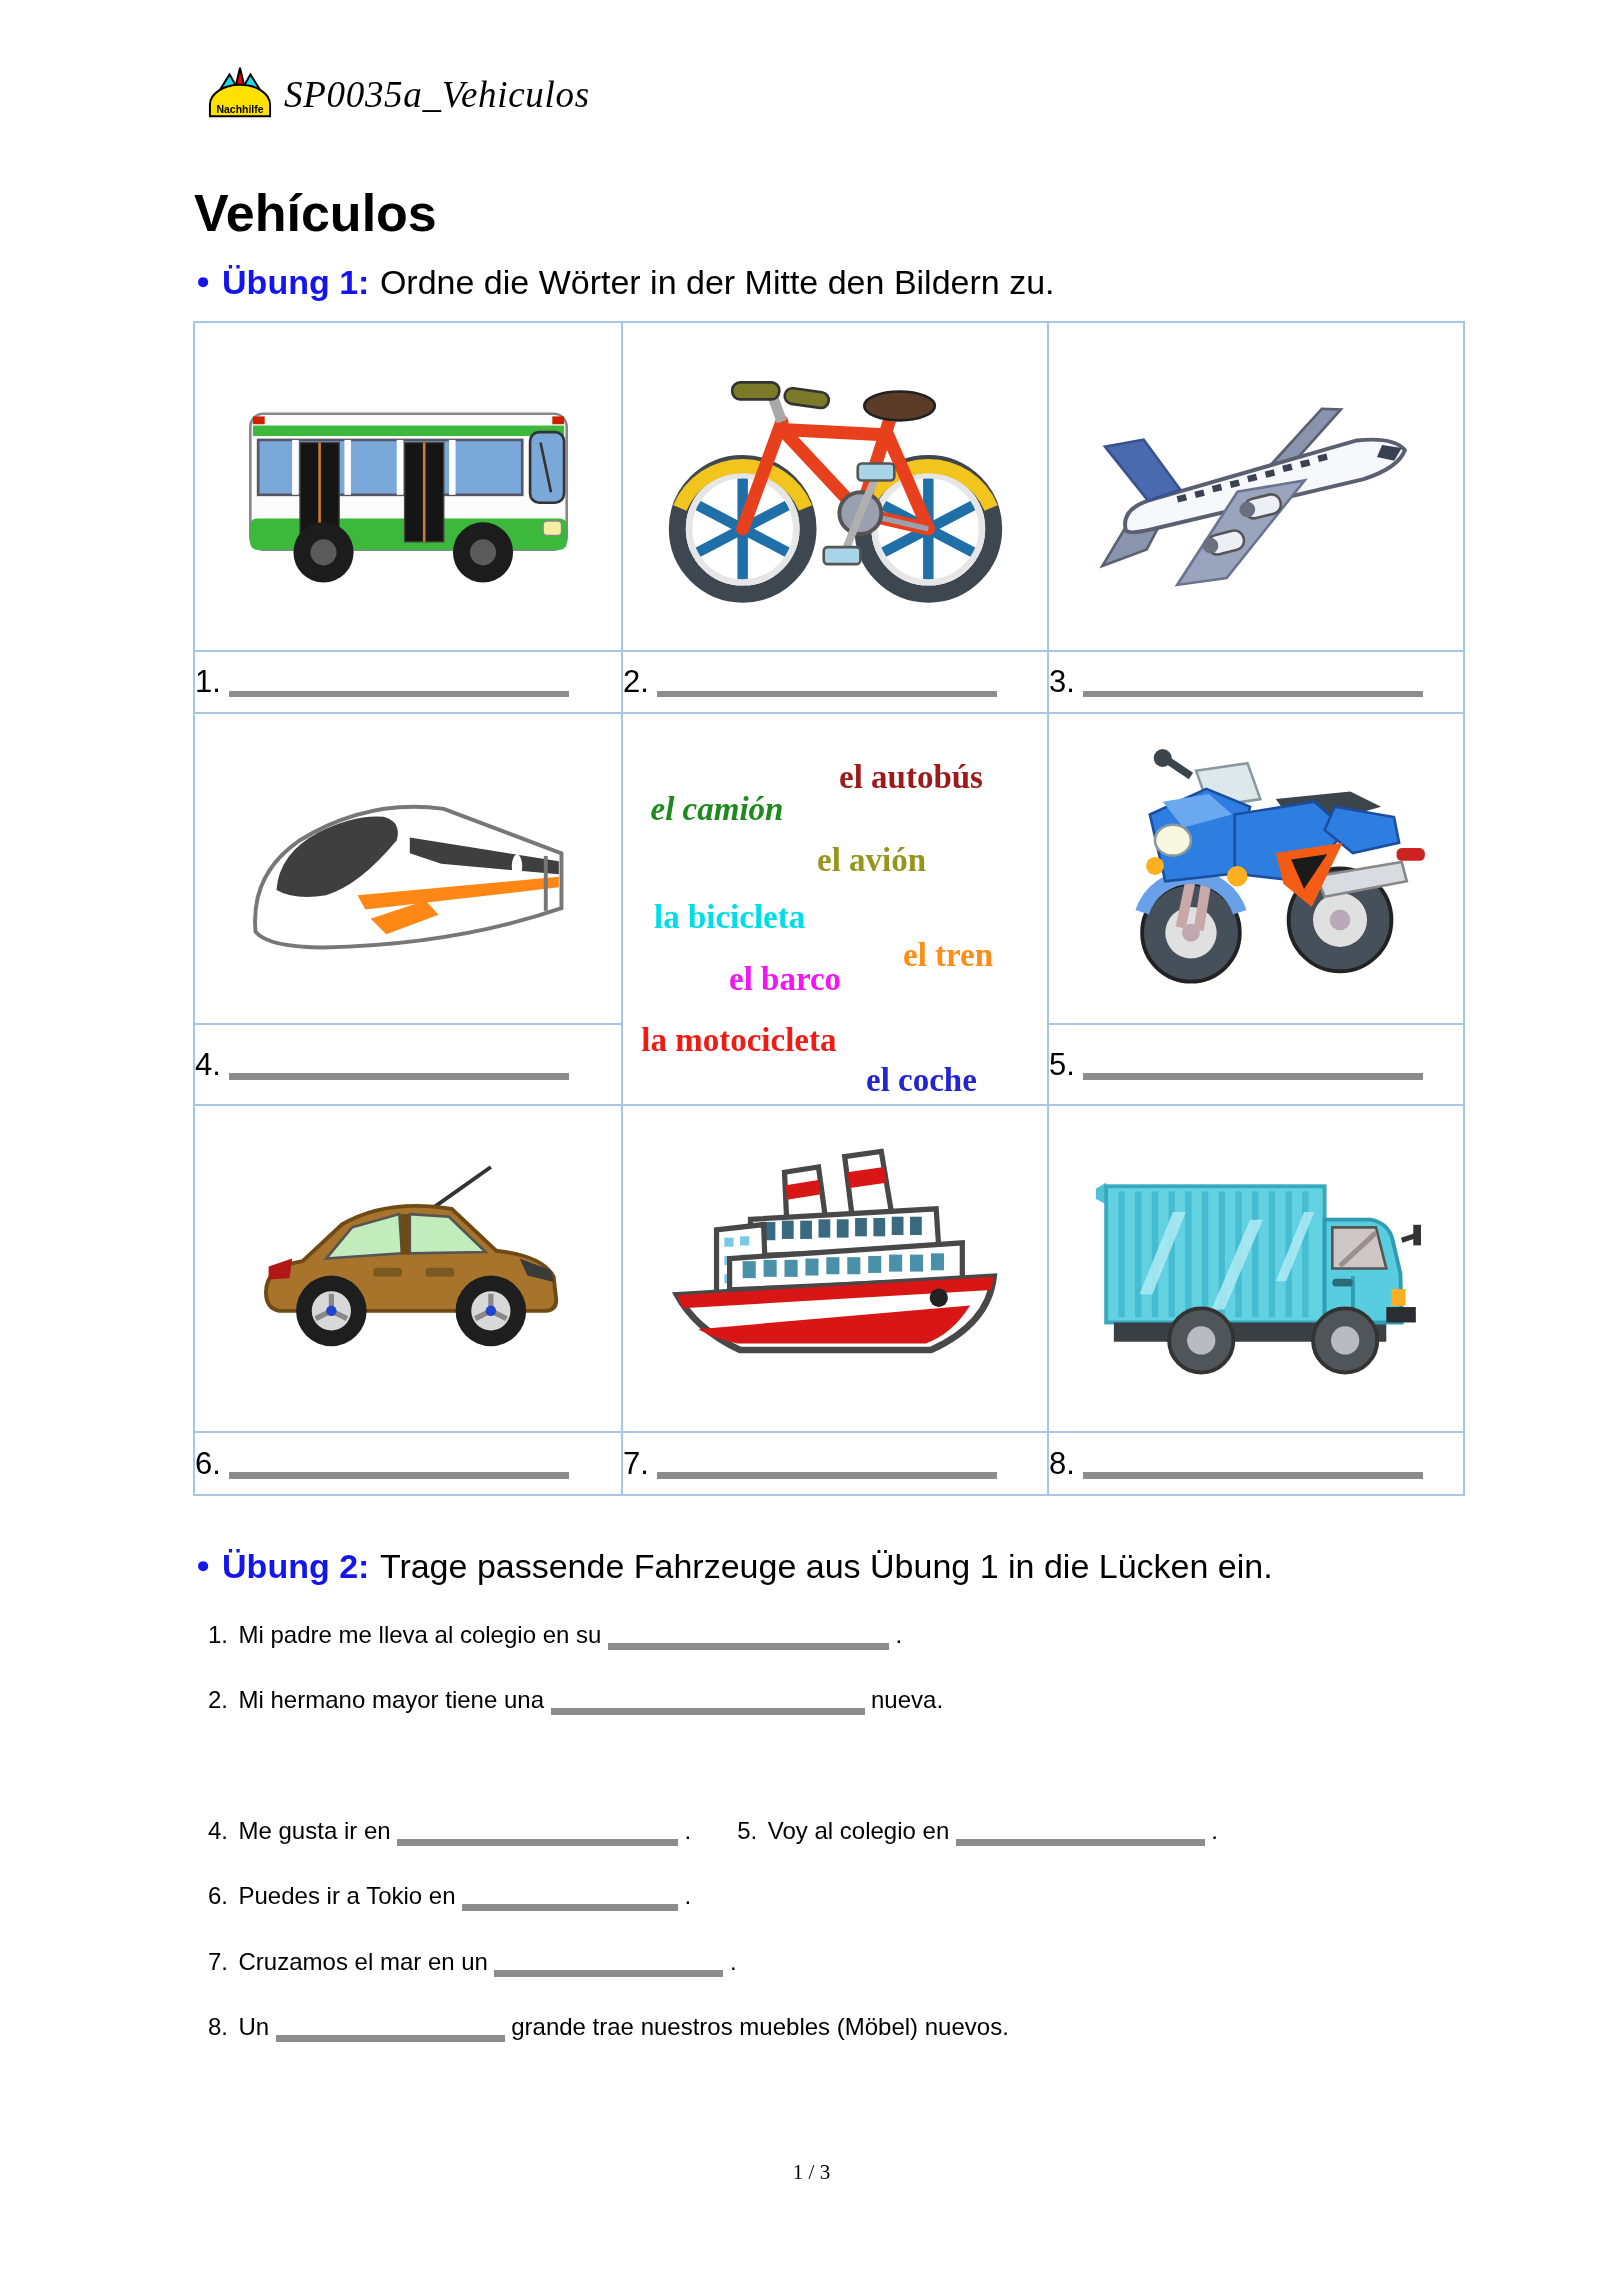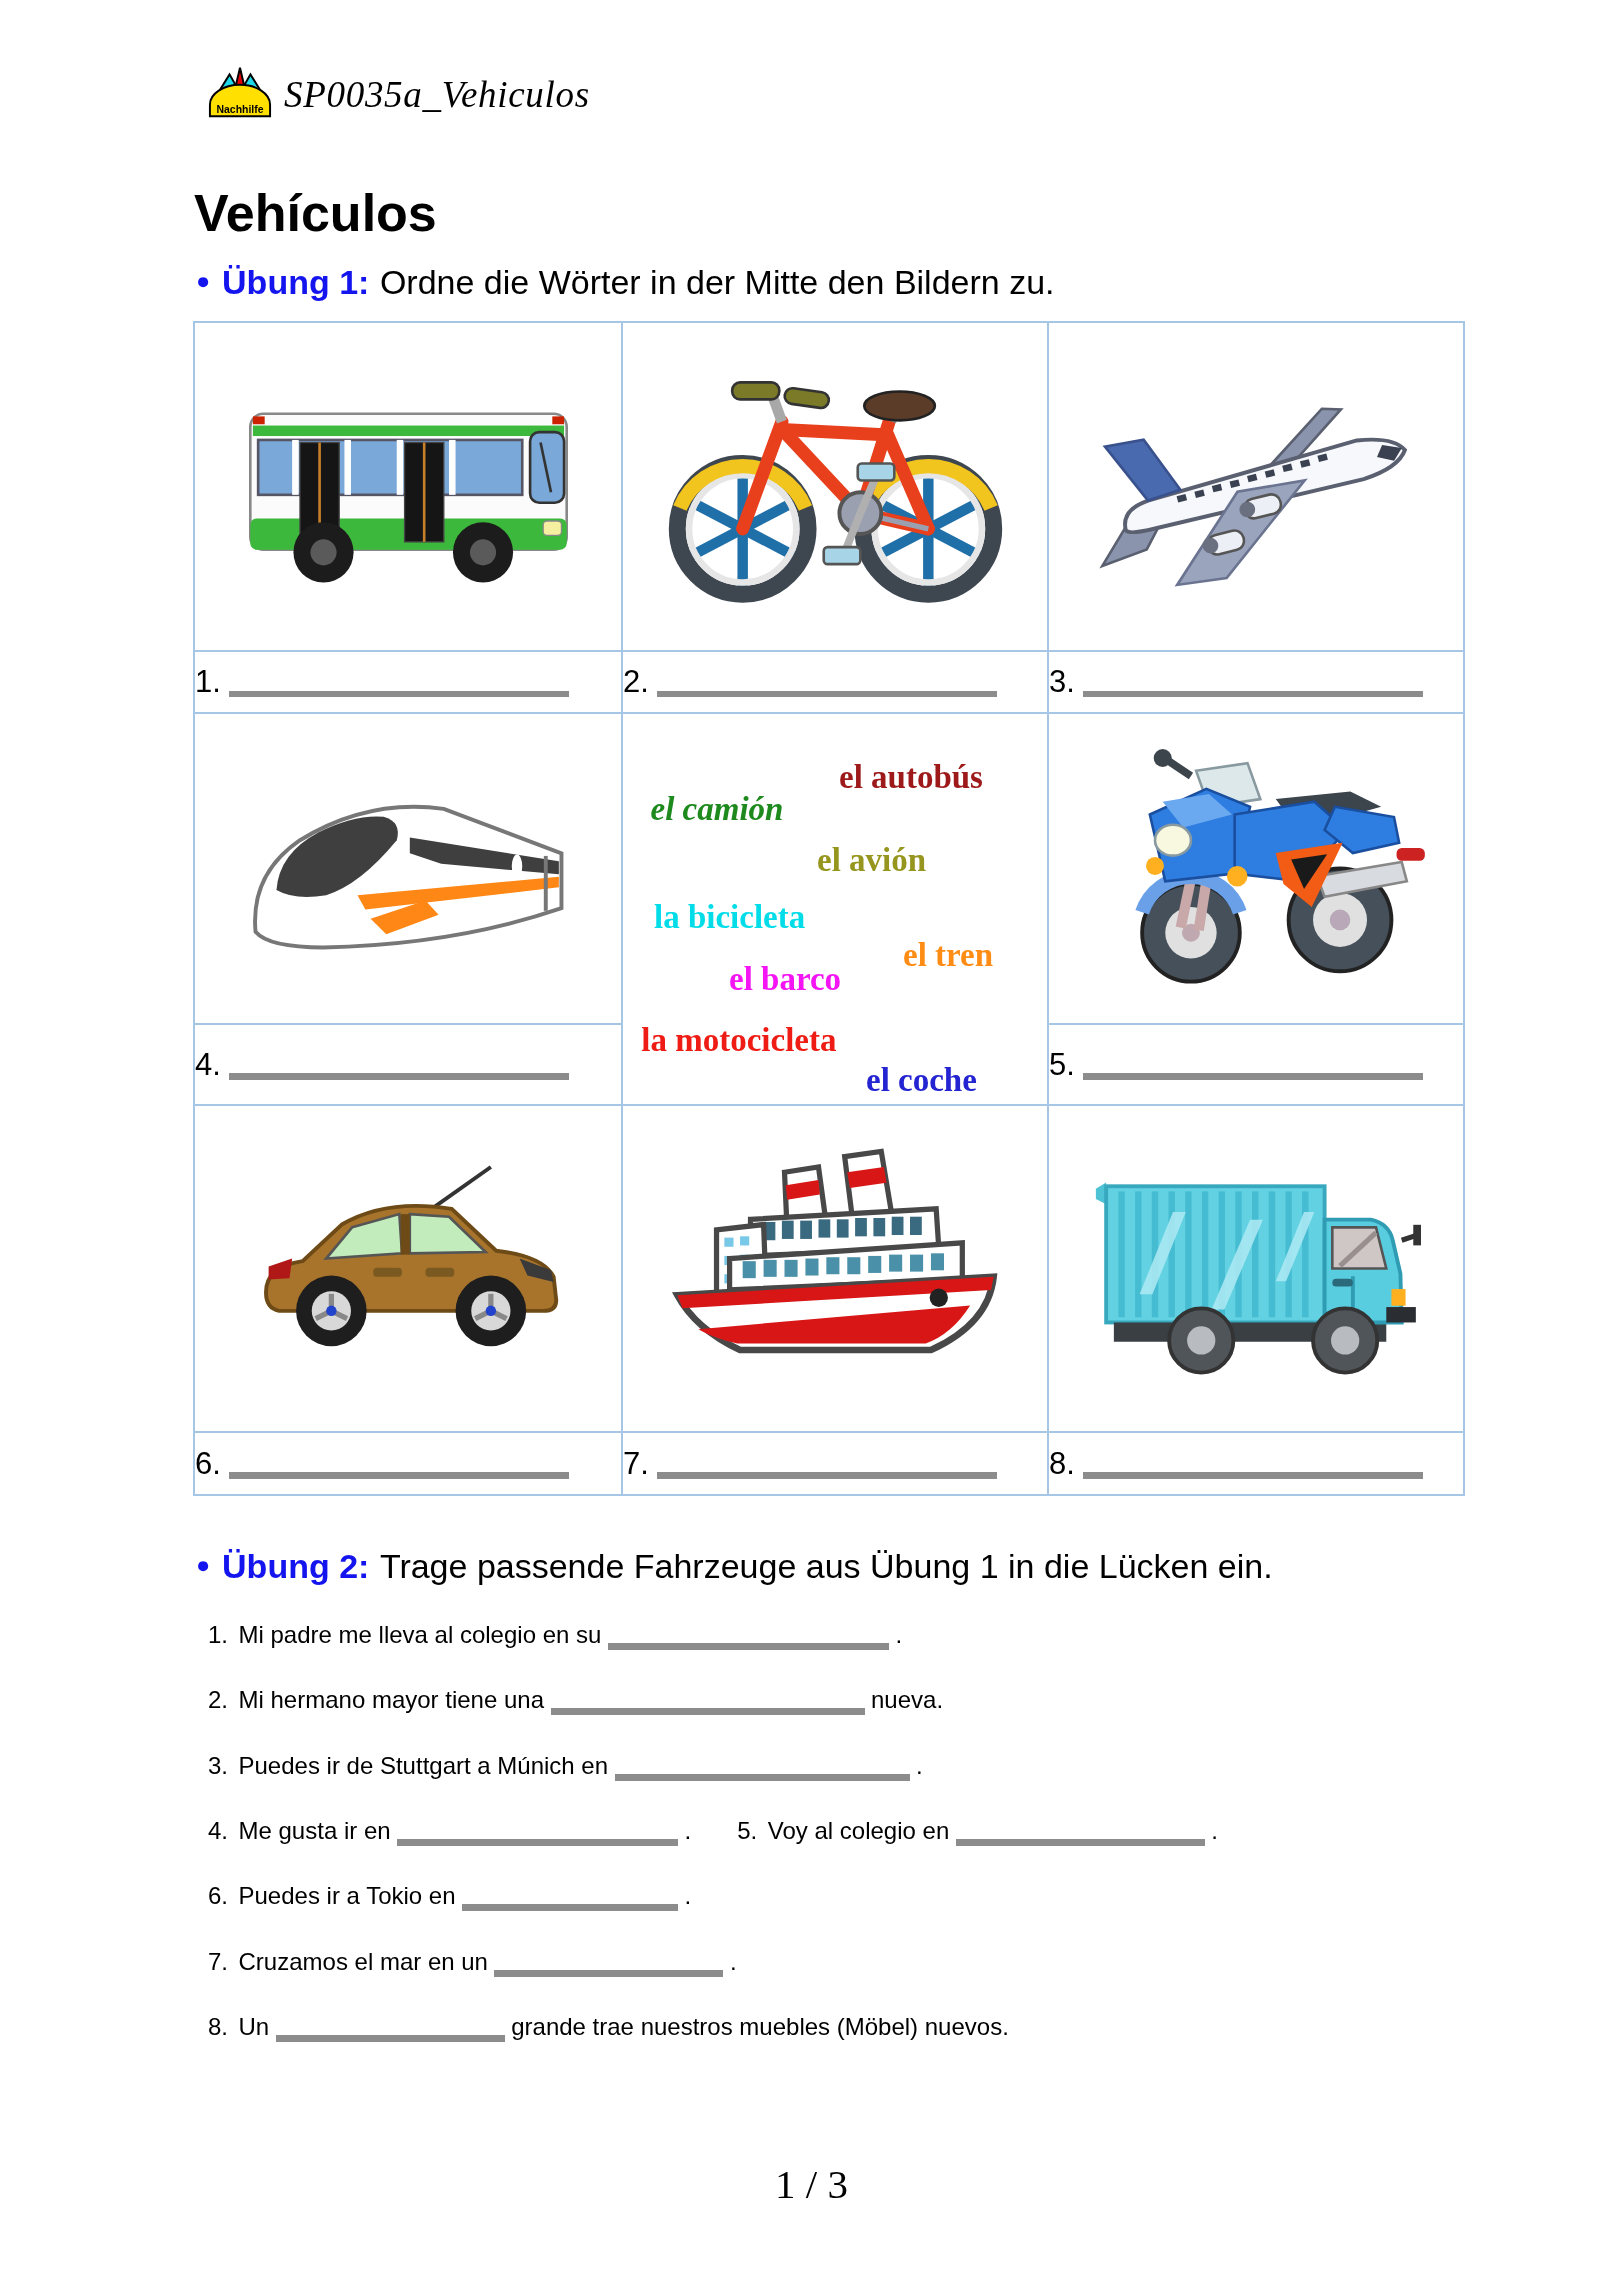--- a/index.html
+++ b/index.html
@@ -31,21 +31,21 @@
   .word{position:absolute;font-family:cursive;font-size:33px;font-weight:bold;white-space:nowrap;}
 
   
   .sentence{position:absolute;left:208px;font-size:24px;white-space:nowrap;}
   .s-num{margin-right:10.5px;}
   .blank{display:inline-block;height:6.5px;background:#8c8c8c;vertical-align:-6.5px;
          margin-left:6.5px;margin-right:6.5px;}
   .part2{margin-left:46px;}
 
   .footer{position:absolute;top:2160px;left:0;width:100%;text-align:center;
-          font-family:"Liberation Serif",serif;font-size:41px;}
+          font-family:"Liberation Serif",serif;font-size:21px;}
 </style>
 </head>
 <body>
 
 <div class="page">
 
   <svg class="logo" width="68" height="58" viewBox="0 0 104 88">
     <path d="M10,56 L36,14 L52,42 L68,14 L94,56 Z" fill="#20d8e8" stroke="#000" stroke-width="3"></path>
     <path d="M44,38 L52,4 L60,38 L52,50 Z" fill="#e80000" stroke="#000" stroke-width="3"></path>
     <path d="M6,78 L6,60 A46,30 0 0 1 98,60 L98,78 Z" fill="#ffe000" stroke="#000" stroke-width="3"></path>
@@ -350,23 +350,20 @@
   <div class="ex-heading" id="ub2">
     <span class="bullet">●</span><span class="ex-label">Übung 2:</span><span>Trage passende Fahrzeuge aus Übung 1 in die Lücken ein.</span>
   </div>
 
   <div class="sentence" style="top:1621px">
     <span class="s-num">1.</span><span>Mi padre me lleva al colegio en su</span><span class="blank" style="width:281px"></span><span>.</span>
   </div>
   <div class="sentence" style="top:1686px">
     <span class="s-num">2.</span><span>Mi hermano mayor tiene una</span><span class="blank" style="width:314px"></span><span>nueva.</span>
   </div>
-  <div class="sentence" style="top:1752px">
-    <span class="s-num">3.</span><span>Puedes ir de Stuttgart a Múnich en</span><span class="blank" style="width:295px"></span><span>.</span>
-  </div>
   <div class="sentence" style="top:1817px">
     <span class="s-num">4.</span><span>Me gusta ir en</span><span class="blank" style="width:281px"></span><span>.</span><span class="s-num part2">5.</span><span>Voy al colegio en</span><span class="blank" style="width:249px"></span><span>.</span>
   </div>
   <div class="sentence" style="top:1882px">
     <span class="s-num">6.</span><span>Puedes ir a Tokio en</span><span class="blank" style="width:216px"></span><span>.</span>
   </div>
   <div class="sentence" style="top:1948px">
     <span class="s-num">7.</span><span>Cruzamos el mar en un</span><span class="blank" style="width:229px"></span><span>.</span>
   </div>
   <div class="sentence" style="top:2013px">

